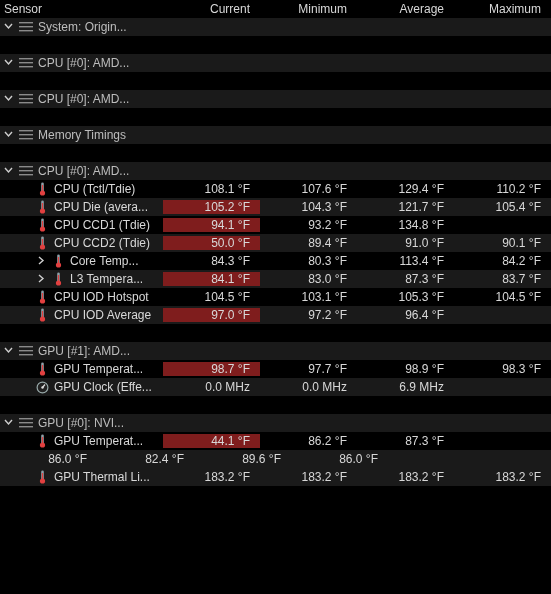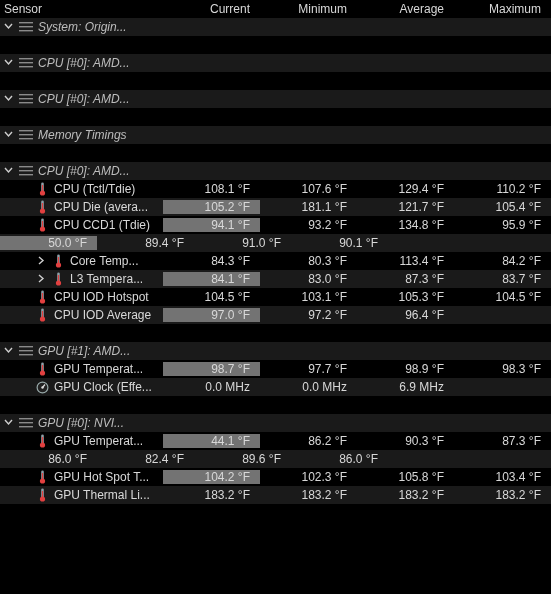--- a/index.html
+++ b/index.html
@@ -27,21 +27,21 @@
     align-items: center;
     overflow: hidden;
     white-space: nowrap;
   }
   .col-val {
     width: 97px;
     text-align: right;
     padding-right: 10px;
     white-space: nowrap;
   }
-  .col-val.hot { background: #737373; }
+  .col-val.hot { background: #7f1d1d; }
   .header .col-sensor, .header .col-val {
     color: #d8d8d8;
     border-right: 0;
   }
   .caret {
     width: 10px; height: 10px;
     display: inline-block;
     margin-right: 4px;
     flex: 0 0 auto;
   }
@@ -49,21 +49,20 @@
   .caret.blank { visibility: hidden; }
   .icon-wrap {
     width: 16px;
     display: inline-flex;
     align-items: center;
     justify-content: center;
     flex: 0 0 auto;
     margin-right: 4px;
   }
   .cat-italic {
-    font-style: italic;
     color: #bdbdbd;
     overflow: hidden;
     text-overflow: ellipsis;
     white-space: nowrap;
     max-width: 100%;
   }
   .sensor-label {
     overflow: hidden;
     text-overflow: ellipsis;
     white-space: nowrap;
@@ -260,43 +259,54 @@
           <span class="icon-wrap">
             <svg width="7" height="14" viewBox="0 0 7 14">
               <rect x="2.2" y="0.5" width="2.6" height="9" rx="1.3" fill="#8fa0a8"></rect>
               <rect x="2.9" y="3" width="1.2" height="7" fill="#e24040"></rect>
               <circle cx="3.5" cy="11" r="2.6" fill="#e24040"></circle>
             </svg>
           </span>
           <span class="sensor-label">CPU Die (avera...</span>
         </div>
         <div class="col-val hot">105.2 °F</div>
-        <div class="col-val">181.1 °F</div>
+        <div class="col-val">104.3 °F</div>
         <div class="col-val">121.7 °F</div>
         <div class="col-val">105.4 °F</div>
       </div>
       <div class="row even">
         <div class="col-sensor">
           <span style="display: inline-block; width: 16px; flex: 0 0 auto;"></span>
           <span class="caret blank"></span>
           <span class="icon-wrap">
             <svg width="7" height="14" viewBox="0 0 7 14">
               <rect x="2.2" y="0.5" width="2.6" height="9" rx="1.3" fill="#8fa0a8"></rect>
               <rect x="2.9" y="3" width="1.2" height="7" fill="#e24040"></rect>
               <circle cx="3.5" cy="11" r="2.6" fill="#e24040"></circle>
             </svg>
           </span>
           <span class="sensor-label">CPU CCD1 (Tdie)</span>
         </div>
         <div class="col-val hot">94.1 °F</div>
         <div class="col-val">93.2 °F</div>
         <div class="col-val">134.8 °F</div>
-        <div class="col-val">95.9 °F</div>
-      </div>
-      <div class="row odd">
+      </div>
+      <div class="row odd">
+        <div class="col-sensor">
+          <span style="display: inline-block; width: 16px; flex: 0 0 auto;"></span>
+          <span class="caret blank"></span>
+          <span class="icon-wrap">
+            <svg width="7" height="14" viewBox="0 0 7 14">
+              <rect x="2.2" y="0.5" width="2.6" height="9" rx="1.3" fill="#8fa0a8"></rect>
+              <rect x="2.9" y="3" width="1.2" height="7" fill="#e24040"></rect>
+              <circle cx="3.5" cy="11" r="2.6" fill="#e24040"></circle>
+            </svg>
+          </span>
+          <span class="sensor-label">CPU CCD2 (Tdie)</span>
+        </div>
         <div class="col-val hot">50.0 °F</div>
         <div class="col-val">89.4 °F</div>
         <div class="col-val">91.0 °F</div>
         <div class="col-val">90.1 °F</div>
       </div>
       <div class="row even">
         <div class="col-sensor">
           <span style="display: inline-block; width: 32px; flex: 0 0 auto;"></span>
           <span class="caret">
             <svg width="9" height="9" viewBox="0 0 9 9">
@@ -483,47 +493,28 @@
             <svg width="7" height="14" viewBox="0 0 7 14">
               <rect x="2.2" y="0.5" width="2.6" height="9" rx="1.3" fill="#8fa0a8"></rect>
               <rect x="2.9" y="3" width="1.2" height="7" fill="#e24040"></rect>
               <circle cx="3.5" cy="11" r="2.6" fill="#e24040"></circle>
             </svg>
           </span>
           <span class="sensor-label">GPU Temperat...</span>
         </div>
         <div class="col-val hot">44.1 °F</div>
         <div class="col-val">86.2 °F</div>
-        <div class="col-val">90.3 °F</div>
         <div class="col-val">87.3 °F</div>
       </div>
       <div class="row odd">
         <div class="col-val">86.0 °F</div>
         <div class="col-val">82.4 °F</div>
         <div class="col-val">89.6 °F</div>
         <div class="col-val">86.0 °F</div>
       </div>
-      <div class="row even">
-        <div class="col-sensor">
-          <span style="display: inline-block; width: 16px; flex: 0 0 auto;"></span>
-          <span class="caret blank"></span>
-          <span class="icon-wrap">
-            <svg width="7" height="14" viewBox="0 0 7 14">
-              <rect x="2.2" y="0.5" width="2.6" height="9" rx="1.3" fill="#8fa0a8"></rect>
-              <rect x="2.9" y="3" width="1.2" height="7" fill="#e24040"></rect>
-              <circle cx="3.5" cy="11" r="2.6" fill="#e24040"></circle>
-            </svg>
-          </span>
-          <span class="sensor-label">GPU Hot Spot T...</span>
-        </div>
-        <div class="col-val hot">104.2 °F</div>
-        <div class="col-val">102.3 °F</div>
-        <div class="col-val">105.8 °F</div>
-        <div class="col-val">103.4 °F</div>
-      </div>
       <div class="row odd">
         <div class="col-sensor">
           <span style="display: inline-block; width: 16px; flex: 0 0 auto;"></span>
           <span class="caret blank"></span>
           <span class="icon-wrap">
             <svg width="7" height="14" viewBox="0 0 7 14">
               <rect x="2.2" y="0.5" width="2.6" height="9" rx="1.3" fill="#8fa0a8"></rect>
               <rect x="2.9" y="3" width="1.2" height="7" fill="#e24040"></rect>
               <circle cx="3.5" cy="11" r="2.6" fill="#e24040"></circle>
             </svg>

